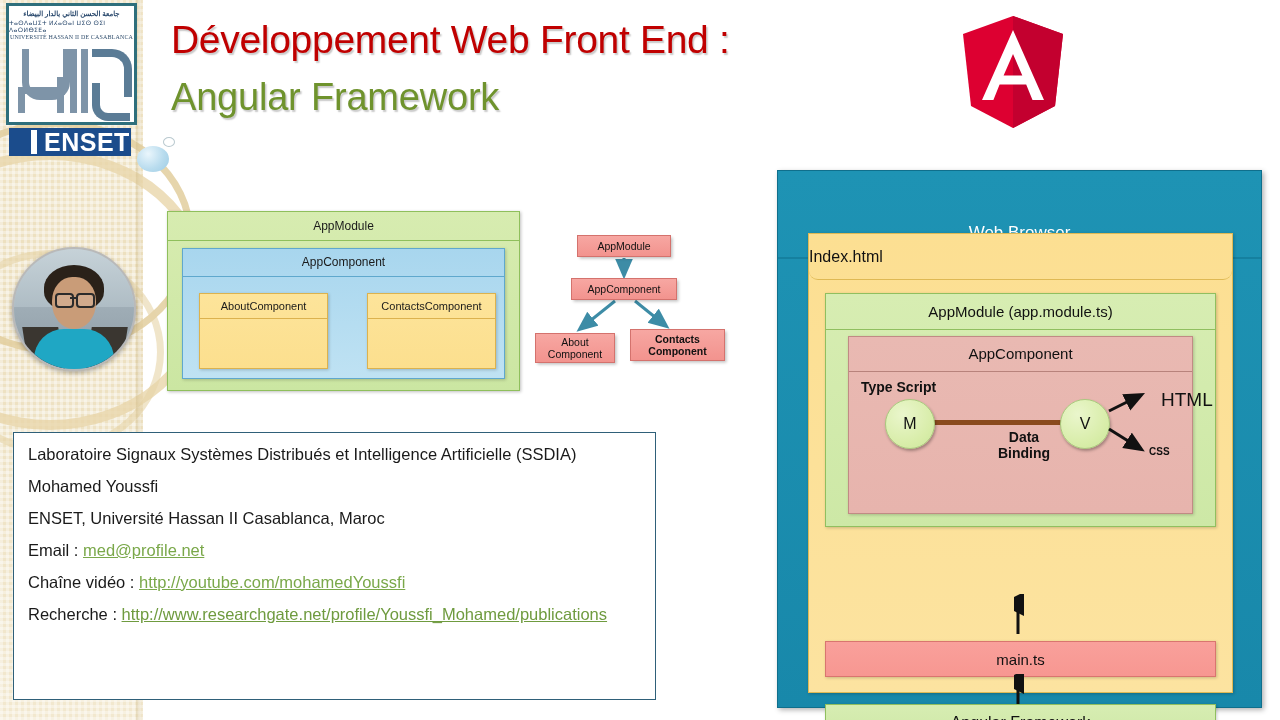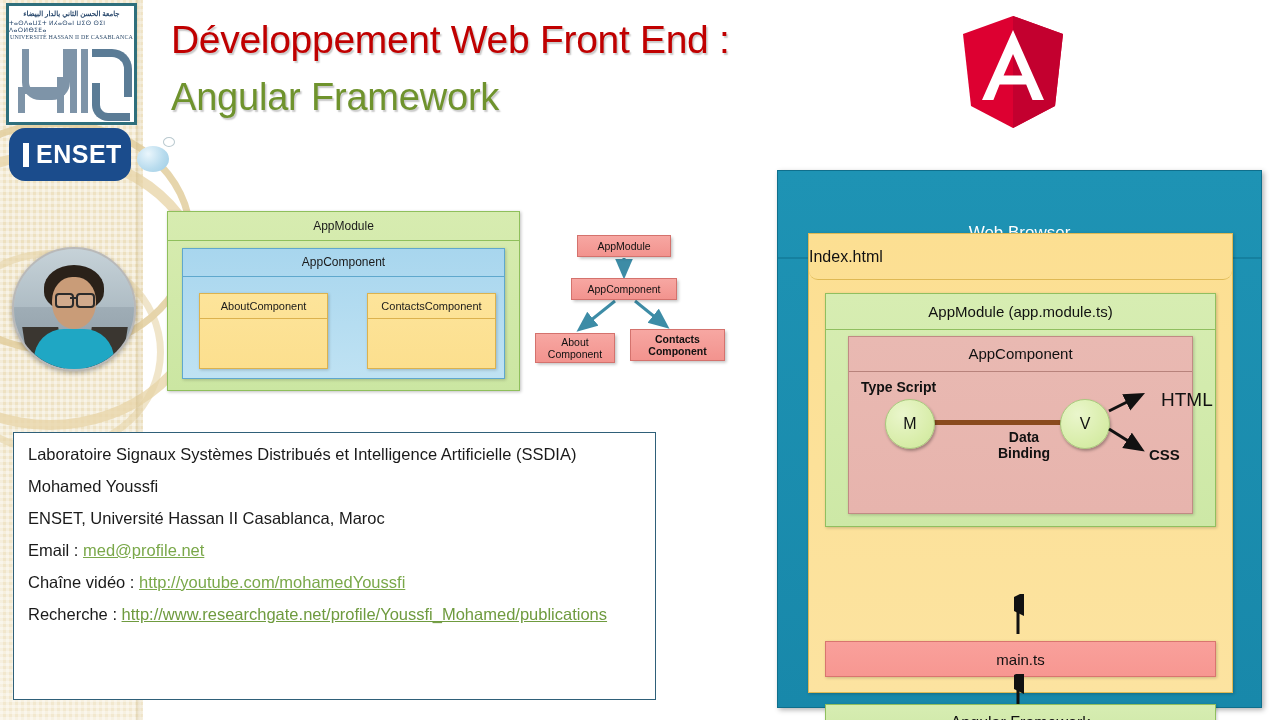--- a/index.html
+++ b/index.html
@@ -30,22 +30,22 @@
   .uni-mono .u{position:absolute;left:6px;top:6px;width:34px;height:44px;border:7px solid #7e94a8;border-top:none;border-radius:0 0 18px 18px;}
   .uni-mono .bar{position:absolute;left:2px;top:44px;width:46px;height:7px;background:#7e94a8;}
   .uni-mono .h1{position:absolute;left:2px;top:44px;width:7px;height:26px;background:#7e94a8;}
   .uni-mono .h2{position:absolute;left:41px;top:34px;width:7px;height:36px;background:#7e94a8;}
   .uni-mono .v1{position:absolute;left:54px;top:6px;width:7px;height:64px;background:#7e94a8;}
   .uni-mono .v2{position:absolute;left:65px;top:6px;width:7px;height:64px;background:#7e94a8;}
   .uni-mono .hook{position:absolute;left:76px;top:6px;width:32px;height:40px;border:8px solid #5b7c96;border-left:none;border-bottom:none;border-radius:0 20px 0 0;}
   .uni-mono .hook2{position:absolute;left:76px;top:40px;width:30px;height:30px;border:8px solid #5b7c96;border-right:none;border-top:none;border-radius:0 0 0 16px;}
 
   
-  .enset{position:absolute;left:9px;top:128px;width:122px;height:53px;background:#1b4c8c;
-    display:flex;align-items:center;box-sizing:border-box;padding-left:14px;border-radius:16px;}
+  .enset{position:absolute;left:9px;top:128px;width:122px;height:28px;background:#1b4c8c;
+    display:flex;align-items:center;box-sizing:border-box;padding-left:22px;}
   .enset .tick{width:6px;height:24px;background:#ffffff;margin-right:7px;}
   .enset .txt{color:#ffffff;font-size:25px;font-weight:bold;letter-spacing:.5px;line-height:1;}
 
   
   .bubble-big{position:absolute;left:137px;top:146px;width:32px;height:26px;border-radius:50%;
     background:radial-gradient(circle at 35% 30%,#eaf6fc 0%,#b9dcee 55%,#9ccbe4 100%);}
   .bubble-sm{position:absolute;left:163px;top:137px;width:10px;height:8px;border-radius:50%;border:1.5px solid #b9c9cf;background:transparent;}
 
   
   .avatar{position:absolute;left:12px;top:247px;width:120px;height:120px;border-radius:50%;
@@ -128,21 +128,21 @@
     border:1px solid #a9c97e;box-shadow:1px 2px 3px rgba(0,0,0,.3);
     display:flex;align-items:center;justify-content:center;font-size:16px;color:#111;}
   .circV{position:absolute;left:211px;top:28px;width:48px;height:48px;border-radius:50%;
     background:radial-gradient(circle at 35% 30%,#eaf6cc 0%,#d8eda9 65%,#cbe69b 100%);
     border:1px solid #a9c97e;box-shadow:1px 2px 3px rgba(0,0,0,.3);
     display:flex;align-items:center;justify-content:center;font-size:16px;color:#111;}
   .bindline{position:absolute;left:82px;top:49px;width:131px;height:5px;background:#8a4a1e;border-radius:2px;}
   .bindtxt{position:absolute;left:120px;top:58px;width:110px;text-align:center;font-size:14px;
     font-weight:bold;color:#111;line-height:1.15;}
   .htmlLbl{position:absolute;left:312px;top:18px;font-size:19px;font-weight:normal;color:#111;}
-  .cssLbl{position:absolute;left:300px;top:75px;font-size:15px;font-weight:bold;color:#111;}
+  .cssLbl{position:absolute;left:300px;top:75px;font-size:10px;font-weight:bold;color:#111;}
   .maints{position:absolute;left:16px;top:407px;right:16px;height:36px;
     background:linear-gradient(180deg,#f9a09b 0%,#f79791 100%);border:1px solid #d9756f;
     box-shadow:1px 1px 3px rgba(0,0,0,.2);display:flex;align-items:center;justify-content:center;
     font-size:15px;color:#111;box-sizing:border-box;}
   .angfw{position:absolute;left:16px;top:470px;right:16px;height:38px;
     background:linear-gradient(180deg,#d7edb2 0%,#cde8a6 100%);border:1px solid #90bf5f;
     box-shadow:1px 1px 3px rgba(0,0,0,.2);display:flex;align-items:center;justify-content:center;
     font-size:16px;color:#111;box-sizing:border-box;}
 
   

